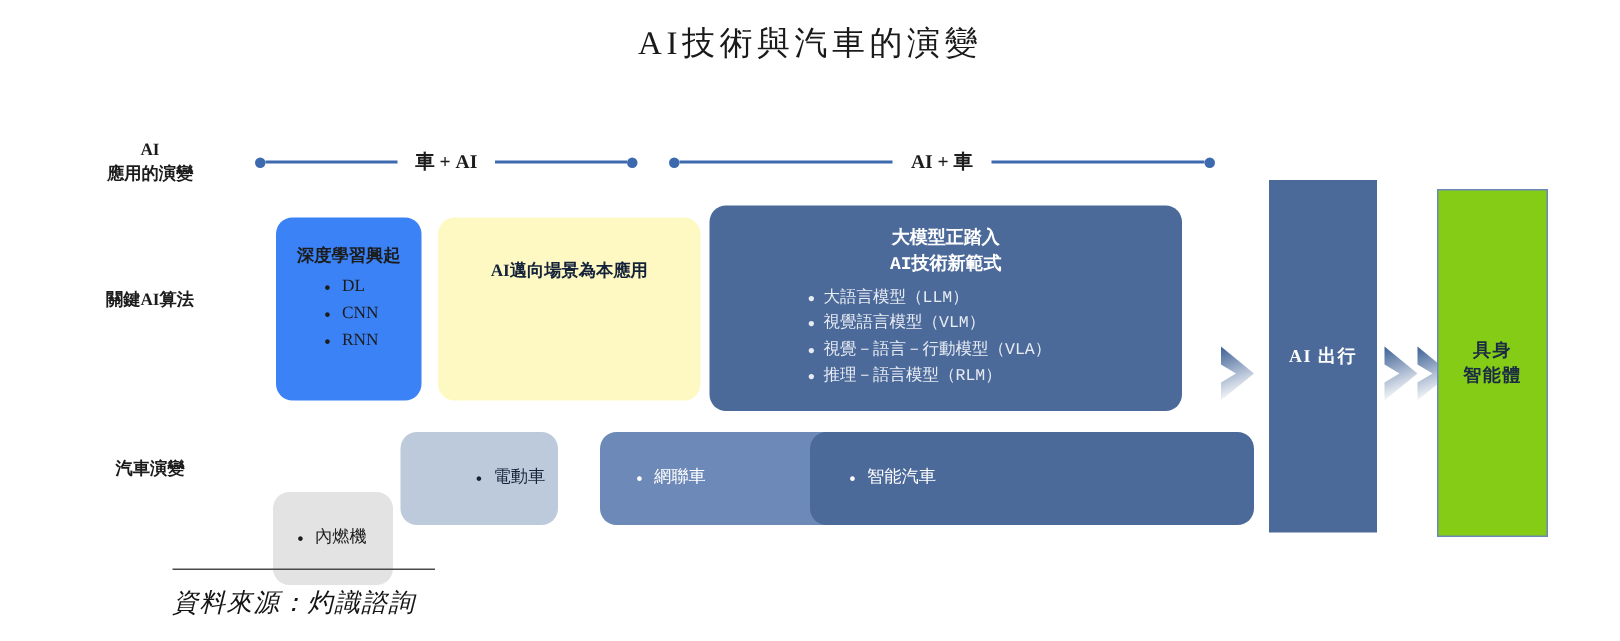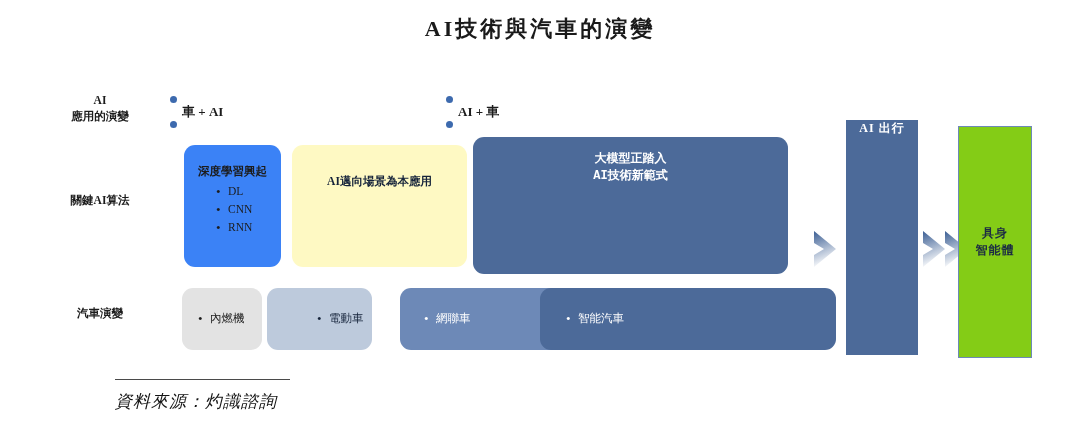--- a/index.html
+++ b/index.html
@@ -8,21 +8,21 @@
     background:#ffffff;
     font-family:"Liberation Serif","DejaVu Serif",serif;
     color:#1c1c1c;
     overflow:hidden;
     position:relative;
   }
 
   .chart-title{
     position:absolute;left:0;top:14px;width:1080px;
     text-align:center;
-    font-size:22px;font-weight:bold;
+    font-size:22px;font-weight:normal;
     letter-spacing:3px;
     color:#1a1a1a;
   }
 
   
   .row-label{
     position:absolute;
     text-align:center;
     font-size:11.5px;
     font-weight:bold;
@@ -30,21 +30,21 @@
     line-height:1.35;
     width:130px;
     left:35px;
   }
   .row-label.r1{top:93px;text-align:center;}
   .row-label.r2{top:193px;}
   .row-label.r3{top:306px;}
 
   
   .timeline{position:absolute;left:170px;top:96px;width:640px;height:24px;}
-  .tl-seg{position:absolute;top:0;height:24px;display:flex;align-items:flex-start;flex-direction:column;}
+  .tl-seg{position:absolute;top:0;height:24px;display:flex;align-items:center;}
   .tl-line{height:2px;background:#3d6aae;}
   .tl-dot{width:7px;height:7px;border-radius:50%;background:#3d6aae;flex:0 0 auto;}
   .tl-text{
     font-size:13px;font-weight:bold;color:#1c1c1c;
     padding:0 12px;white-space:nowrap;
   }
   .seg-a{left:0px;width:255px;}
   .seg-b{left:276px;width:364px;}
   .seg-a .tl-line{flex:1 1 auto;}
   .seg-b .tl-line{flex:1 1 auto;}
@@ -87,32 +87,32 @@
 
   #algo-box-3{left:473px;top:137px;width:315px;height:137px;background:#4c6a99;padding:14px 0 0 0;font-family:Liberation Mono, monospace;}
   #algo-box-3 .box-title{color:#ffffff;font-size:12px;}
   #algo-box-3 .bullets{color:#e7ecf4;margin-left:62px;margin-top:6px;}
   #algo-box-3 .bullets li{font-size:11px;line-height:1.6;}
 
   
   .veh{top:288px;height:62px;display:flex;align-items:center;}
   .veh .bullets{margin-left:14px;}
   .veh .bullets li{font-size:11.5px;}
-  #veh-box-1{left:182px;width:80px;background:#e3e3e3;color:#1c1c1c;}
+  #veh-box-1{left:182px;width:80px;background:#e3e3e3;color:#1c1c1c;margin-top:40px;}
   #veh-box-2{left:267px;width:105px;background:#bdcadc;color:#15233a;padding-left:34px;}
   #veh-box-3{left:400px;width:165px;background:#6d89b7;color:#ffffff;}
   #veh-box-4{left:540px;width:296px;background:#4c6a99;color:#ffffff;}
   #veh-box-3 .bullets{margin-left:22px;text-align:right;}
   #veh-box-4 .bullets{margin-left:24px;}
 
   
   #ai-mobility-box{
     position:absolute;left:846px;top:120px;width:72px;height:235px;
     background:#4c6a99;border-radius:0;
-    display:flex;justify-content:center;
+    display:flex;align-items:center;justify-content:center;
   }
   #ai-mobility-box .tall-label{
     color:#ffffff;font-size:12px;font-weight:bold;letter-spacing:1px;
     text-align:center;line-height:1.45;white-space:pre-line;
   }
   #embodied-box{
     position:absolute;left:958px;top:126px;width:72px;height:230px;
     background:#84cc16;border:1.5px solid #6d89b7;border-radius:0;
     display:flex;align-items:center;justify-content:center;
   }
@@ -173,20 +173,26 @@
   </ul>
 </div>
 
 <div class="box" id="algo-box-2">
   <div class="box-title">AI邁向場景為本應用</div>
 </div>
 
 <div class="box" id="algo-box-3">
   <div class="box-title">大模型正踏入
 AI技術新範式</div>
+  <ul class="bullets">
+    <li>大語言模型（LLM）</li>
+    <li>視覺語言模型（VLM）</li>
+    <li>視覺－語言－行動模型（VLA）</li>
+    <li>推理－語言模型（RLM）</li>
+  </ul>
 </div>
 
 <div class="box veh" id="veh-box-1">
   <ul class="bullets">
     <li>內燃機</li>
   </ul>
 </div>
 <div class="box veh" id="veh-box-2">
   <ul class="bullets">
     <li>電動車</li>

